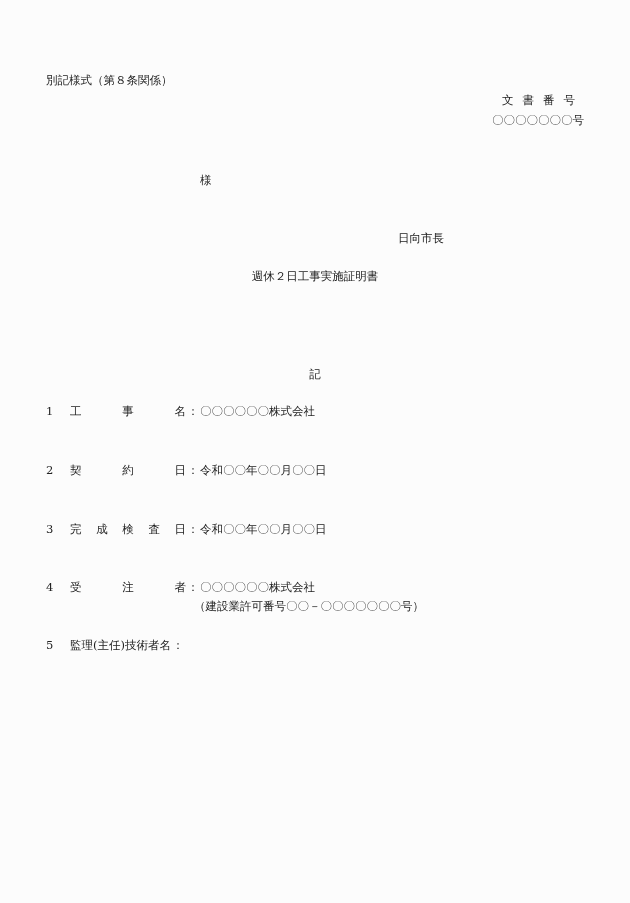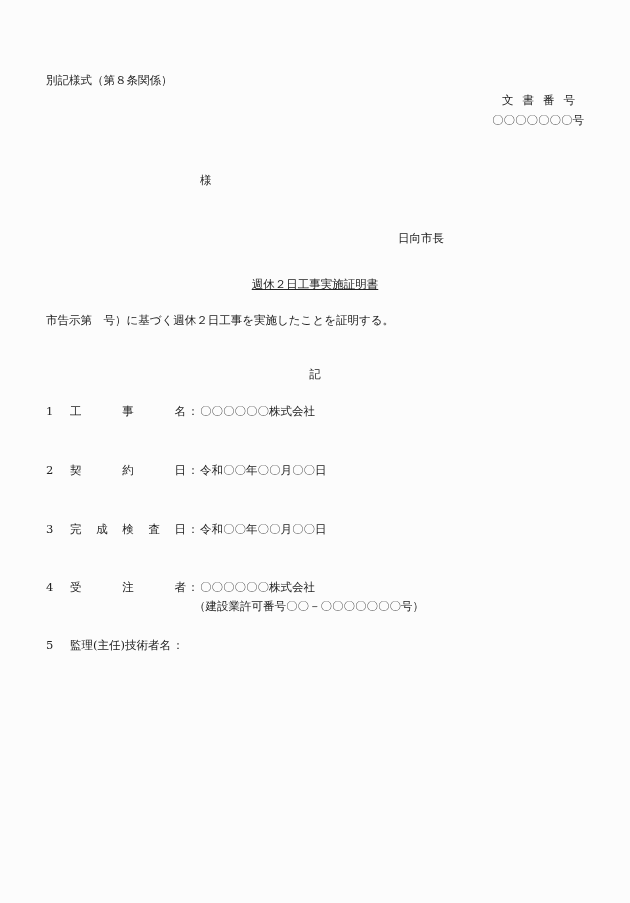--- a/index.html
+++ b/index.html
@@ -6,21 +6,21 @@
   body {
     width: 630px; height: 903px; background: #fcfcfc; position: relative; overflow: hidden;
     font-family: "DejaVu Serif", "Liberation Serif", serif; color: #222; font-size: 11.5px;
   }
   .abs { position: absolute; white-space: nowrap; line-height: 1; margin-top: 23px; }
   .form-label { left: 46px; top: 52px; }
   .doc-number { right: 46px; top: 72px; letter-spacing: 9px; font-family: Liberation Mono, monospace; }
   .doc-date { right: 46px; top: 92px; }
   .addressee { left: 200px; top: 152px; }
   .issuer { left: 398px; top: 210px; }
-  .title { left: 0; right: 0; top: 256px; text-align: center; text-decoration: underline; }
+  .title { left: 0; right: 0; top: 248px; text-align: center; }
   .body-para { left: 46px; top: 286px; width: 540px; white-space: normal; line-height: 22px; }
   .body-para .line { display: block; white-space: nowrap; }
   .ki { left: 0; right: 0; top: 346px; text-align: center; }
   .item { left: 46px; display: flex; align-items: baseline; }
   .item .num { width: 24px; }
   .item .lbl { display: flex; justify-content: space-between; width: 116px; }
   .item .colon { width: 14px; text-align: center; }
   .item1 { top: 383px; }
   .item2 { top: 442px; }
   .item3 { top: 501px; }
@@ -35,21 +35,20 @@
 <div class="abs form-label">別記様式（第８条関係）</div>
 <div class="abs doc-number">文書番号</div>
 <div class="abs doc-date">〇〇〇〇〇〇〇号</div>
 
 <div class="abs addressee">様</div>
 <div class="abs issuer">日向市長</div>
 
 <div class="abs title">週休２日工事実施証明書</div>
 
 <div class="abs body-para">
-  <span class="line">市告示第　号）に基づく週休２日工事を実施したことを証明する。</span>
 </div>
 
 <div class="abs ki">記</div>
 
 <div class="abs item item1">
   <span class="num">1</span>
   <span class="lbl">
     <span>工</span>
     <span>事</span>
     <span>名</span>

